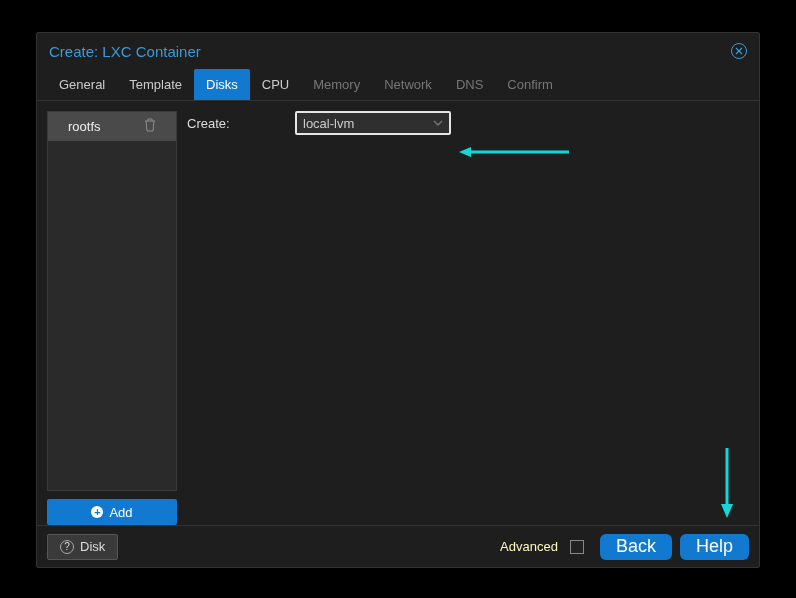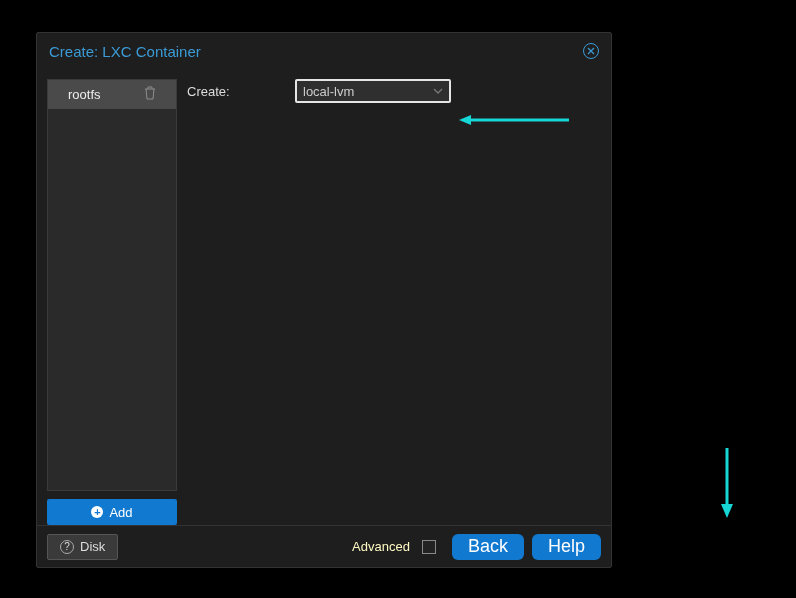--- a/index.html
+++ b/index.html
@@ -10,21 +10,21 @@
     color: #ccc;
     width: 796px;
     height: 598px;
     position: relative;
     overflow: hidden;
   }
   .window {
     position: absolute;
     left: 36px;
     top: 32px;
-    width: 576px;
+    width: 724px;
     height: 536px;
     background: #1e1e1e;
     border: 1px solid #333;
     border-radius: 2px;
     display: flex;
     flex-direction: column;
   }
   .titlebar {
     height: 36px;
     display: flex;
@@ -250,20 +250,30 @@
   <div class="titlebar">
     <span>Create: LXC Container</span>
     <span class="spacer"></span>
     <span class="close-btn">
       <svg viewBox="0 0 8 8">
           <path d="M1 1 L7 7 M7 1 L1 7" stroke="#3b9bd6" stroke-width="1.2" fill="none"></path>
         </svg>
     </span>
   </div>
 
+  <div class="tabs">
+      <div class="tab">General</div>
+      <div class="tab">Template</div>
+      <div class="tab active">Disks</div>
+      <div class="tab">CPU</div>
+      <div class="tab disabled">Memory</div>
+      <div class="tab disabled">Network</div>
+      <div class="tab disabled">DNS</div>
+      <div class="tab disabled">Confirm</div>
+    </div>
 
   <div class="body">
 
     <div class="sidebar">
       <div class="disk-list">
         <div class="disk-item">
           <span>rootfs</span>
           <span>
             <svg class="trash-icon" viewBox="0 0 12 14">
               <path d="M1 3h10M4 3V1h4v2M2 3l1 10h6l1-10" stroke="#bbb" stroke-width="1" fill="none"></path>

